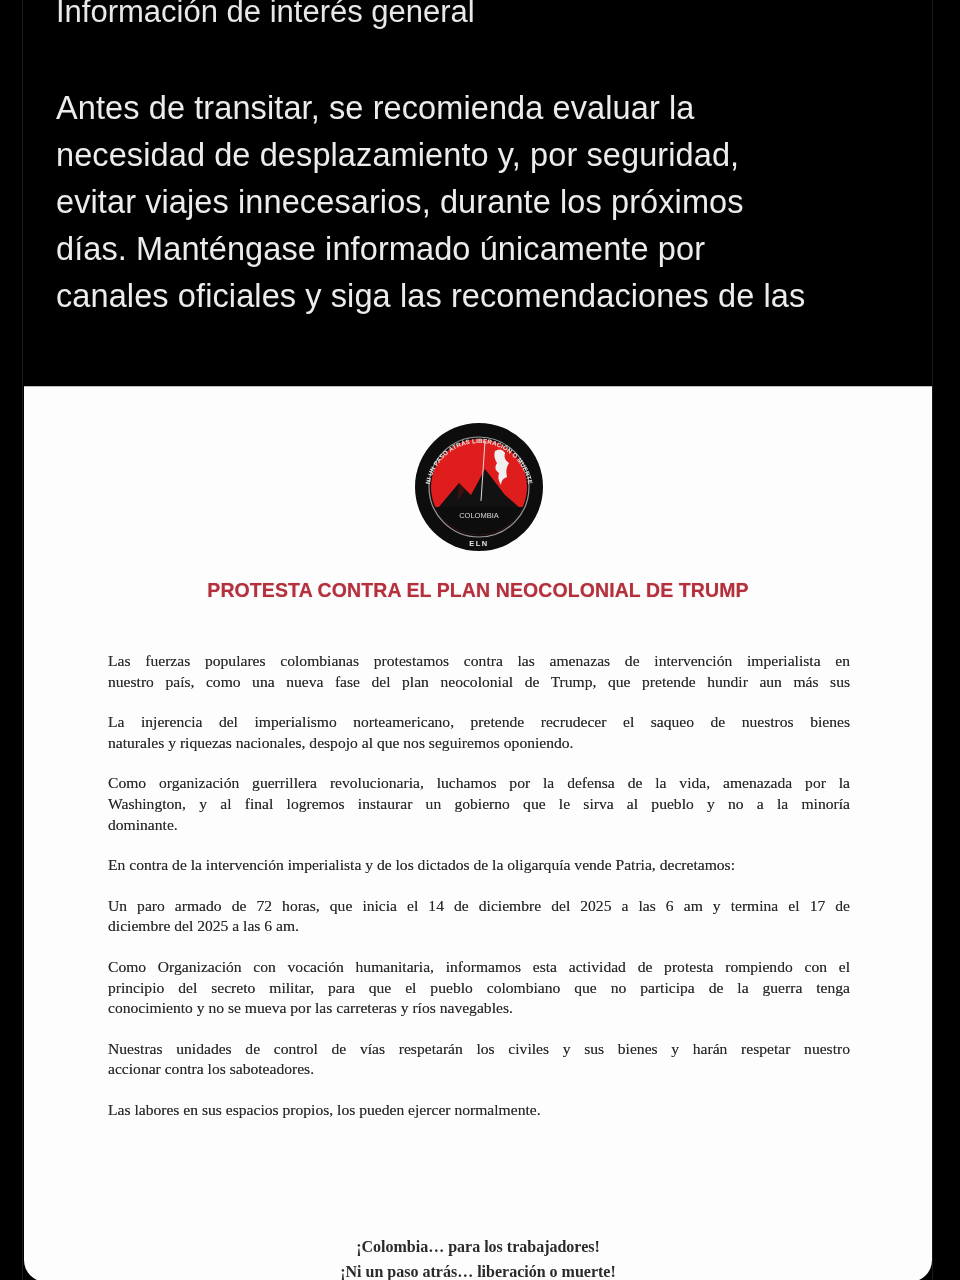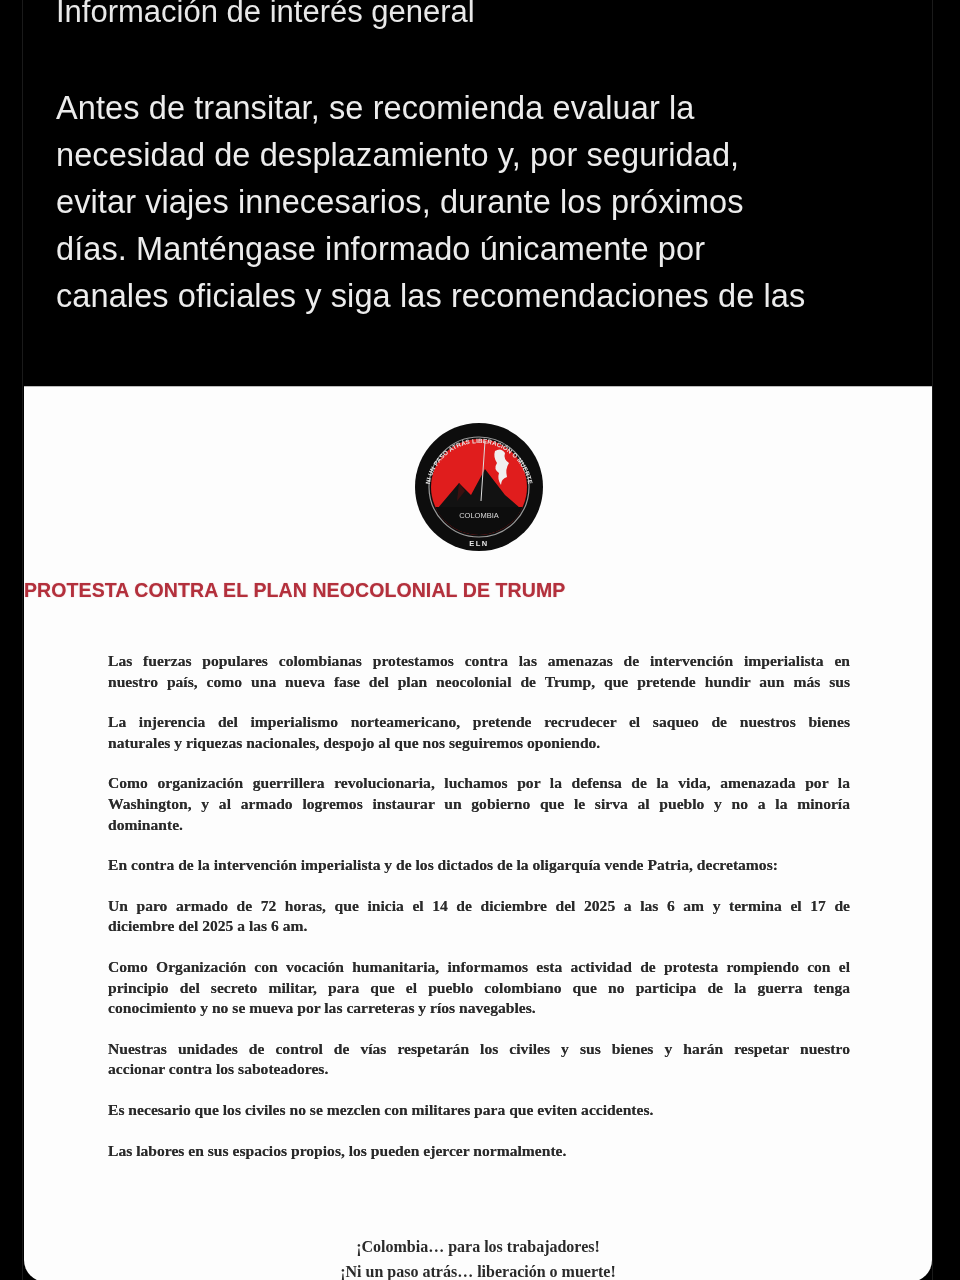--- a/index.html
+++ b/index.html
@@ -71,21 +71,21 @@
       top: 35px;
       width: 132px;
       height: 132px;
     }
 
     .doc-title {
       position: absolute;
       left: 0;
       width: 908px;
       top: 193px;
-      text-align: left;
+      text-align: center;
       color: #b3303c;
       font-family: "Liberation Sans", sans-serif;
       font-weight: bold;
       font-size: 19.5px;
       letter-spacing: 0.1px;
       text-shadow: 0 0 1px rgba(179,48,60,0.5);
     }
 
     .doc-body {
       position: absolute;
@@ -94,21 +94,20 @@
       width: 742px;
       color: #2a2a2a;
       font-family: "Liberation Serif", serif;
       font-size: 15.6px;
       line-height: 20.6px;
       text-align: justify;
       text-shadow: 0 0 0.6px rgba(40,40,40,0.6);
     }
     .doc-body p {
       margin: 0 0 20px 0;
-      font-weight: bold;
     }
     .doc-body p .l { display: block; text-align: justify; text-align-last: justify; }
     .doc-body p .l.last { text-align-last: left; }
 
     .doc-closing {
       position: absolute;
       left: 0;
       width: 908px;
       top: 848px;
       text-align: center;
@@ -168,41 +167,38 @@
       <p>
         <span class="l">Las fuerzas populares colombianas protestamos contra las amenazas de intervención imperialista en</span>
         <span class="l">nuestro país, como una nueva fase del plan neocolonial de Trump, que pretende hundir aun más sus</span>
       </p>
       <p>
         <span class="l">La injerencia del imperialismo norteamericano, pretende recrudecer el saqueo de nuestros bienes</span>
         <span class="l last">naturales y riquezas nacionales, despojo al que nos seguiremos oponiendo.</span>
       </p>
       <p>
         <span class="l">Como organización guerrillera revolucionaria, luchamos por la defensa de la vida, amenazada por la</span>
-        <span class="l">Washington, y al armado logremos instaurar un gobierno que le sirva al pueblo y no a la minoría</span>
+        <span class="l">Washington, y al final logremos instaurar un gobierno que le sirva al pueblo y no a la minoría</span>
         <span class="l last">dominante.</span>
       </p>
       <p>
         <span class="l last">En contra de la intervención imperialista y de los dictados de la oligarquía vende Patria, decretamos:</span>
       </p>
       <p>
         <span class="l">Un paro armado de 72 horas, que inicia el 14 de diciembre del 2025 a las 6 am y termina el 17 de</span>
         <span class="l last">diciembre del 2025 a las 6 am.</span>
       </p>
       <p>
         <span class="l">Como Organización con vocación humanitaria, informamos esta actividad de protesta rompiendo con el</span>
         <span class="l">principio del secreto militar, para que el pueblo colombiano que no participa de la guerra tenga</span>
         <span class="l last">conocimiento y no se mueva por las carreteras y ríos navegables.</span>
       </p>
       <p>
         <span class="l">Nuestras unidades de control de vías respetarán los civiles y sus bienes y harán respetar nuestro</span>
         <span class="l last">accionar contra los saboteadores.</span>
-      </p>
-      <p>
-        <span class="l last">Es necesario que los civiles no se mezclen con militares para que eviten  accidentes.</span>
       </p>
       <p>
         <span class="l last">Las labores en sus espacios propios, los pueden ejercer normalmente.</span>
       </p>
     </div>
 
     <div class="doc-closing">
       <div>¡Colombia… para los trabajadores!</div>
       <div>¡Ni un paso atrás… liberación o muerte!</div>
     </div>

